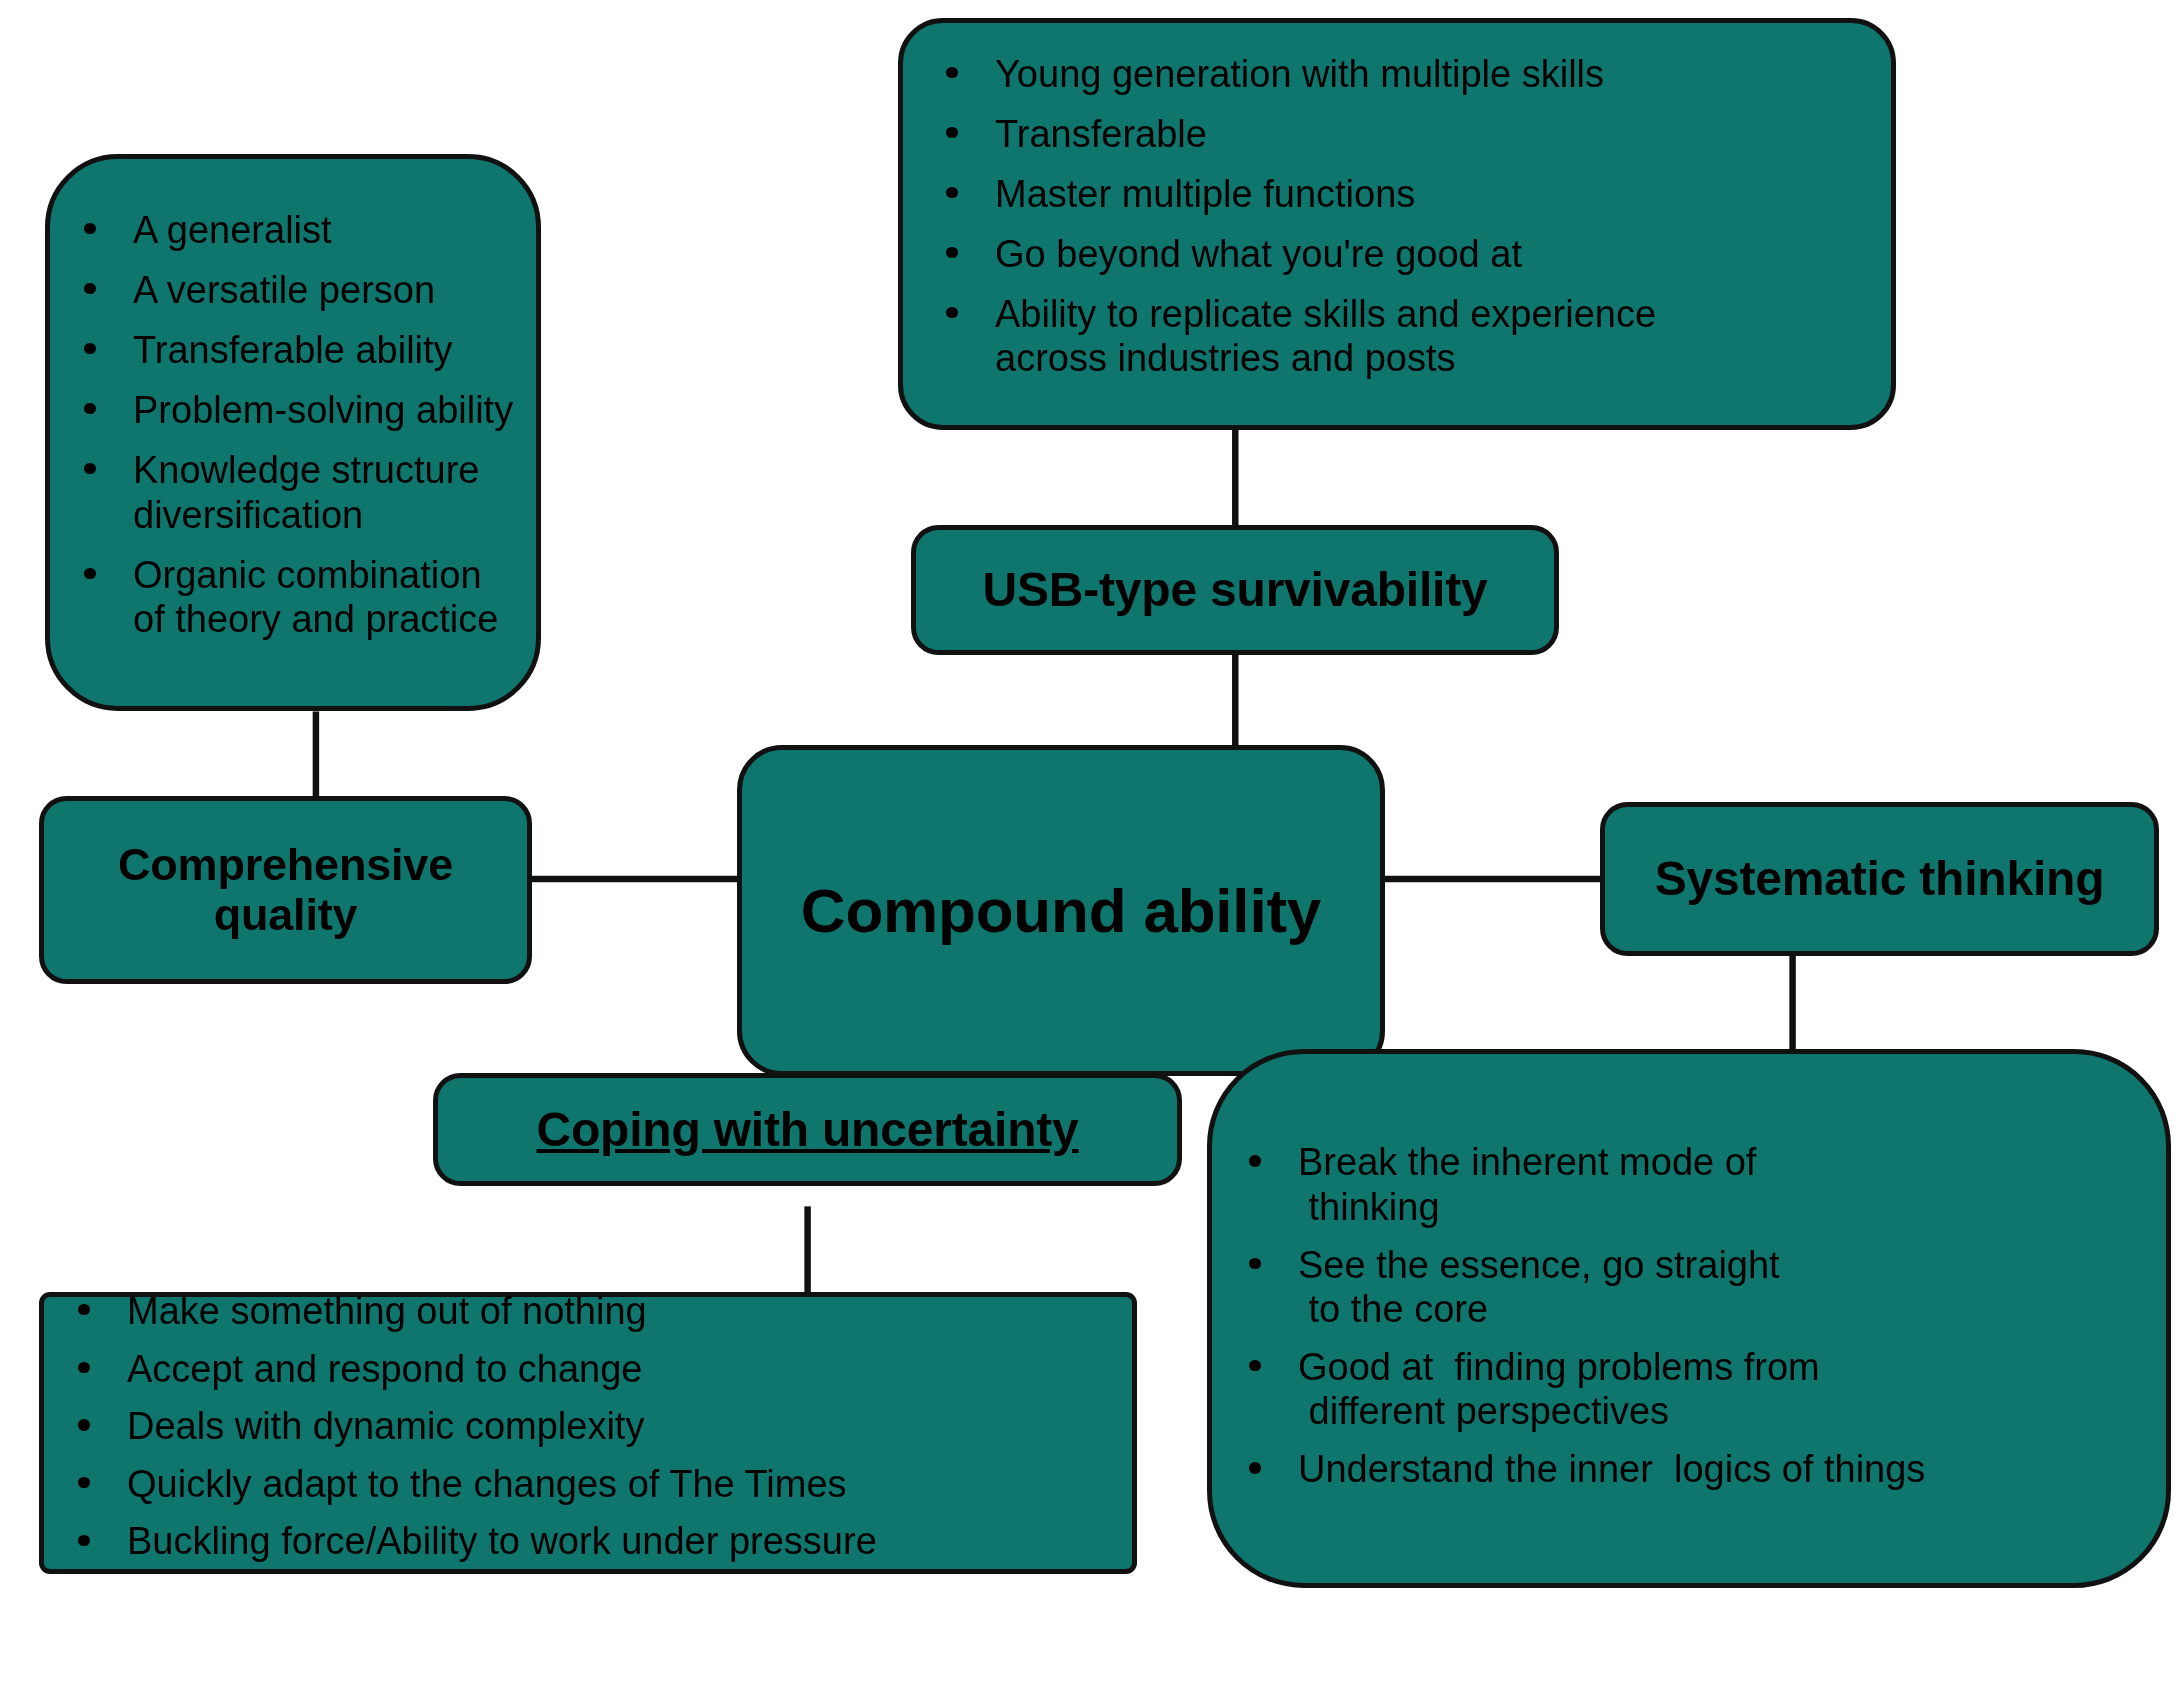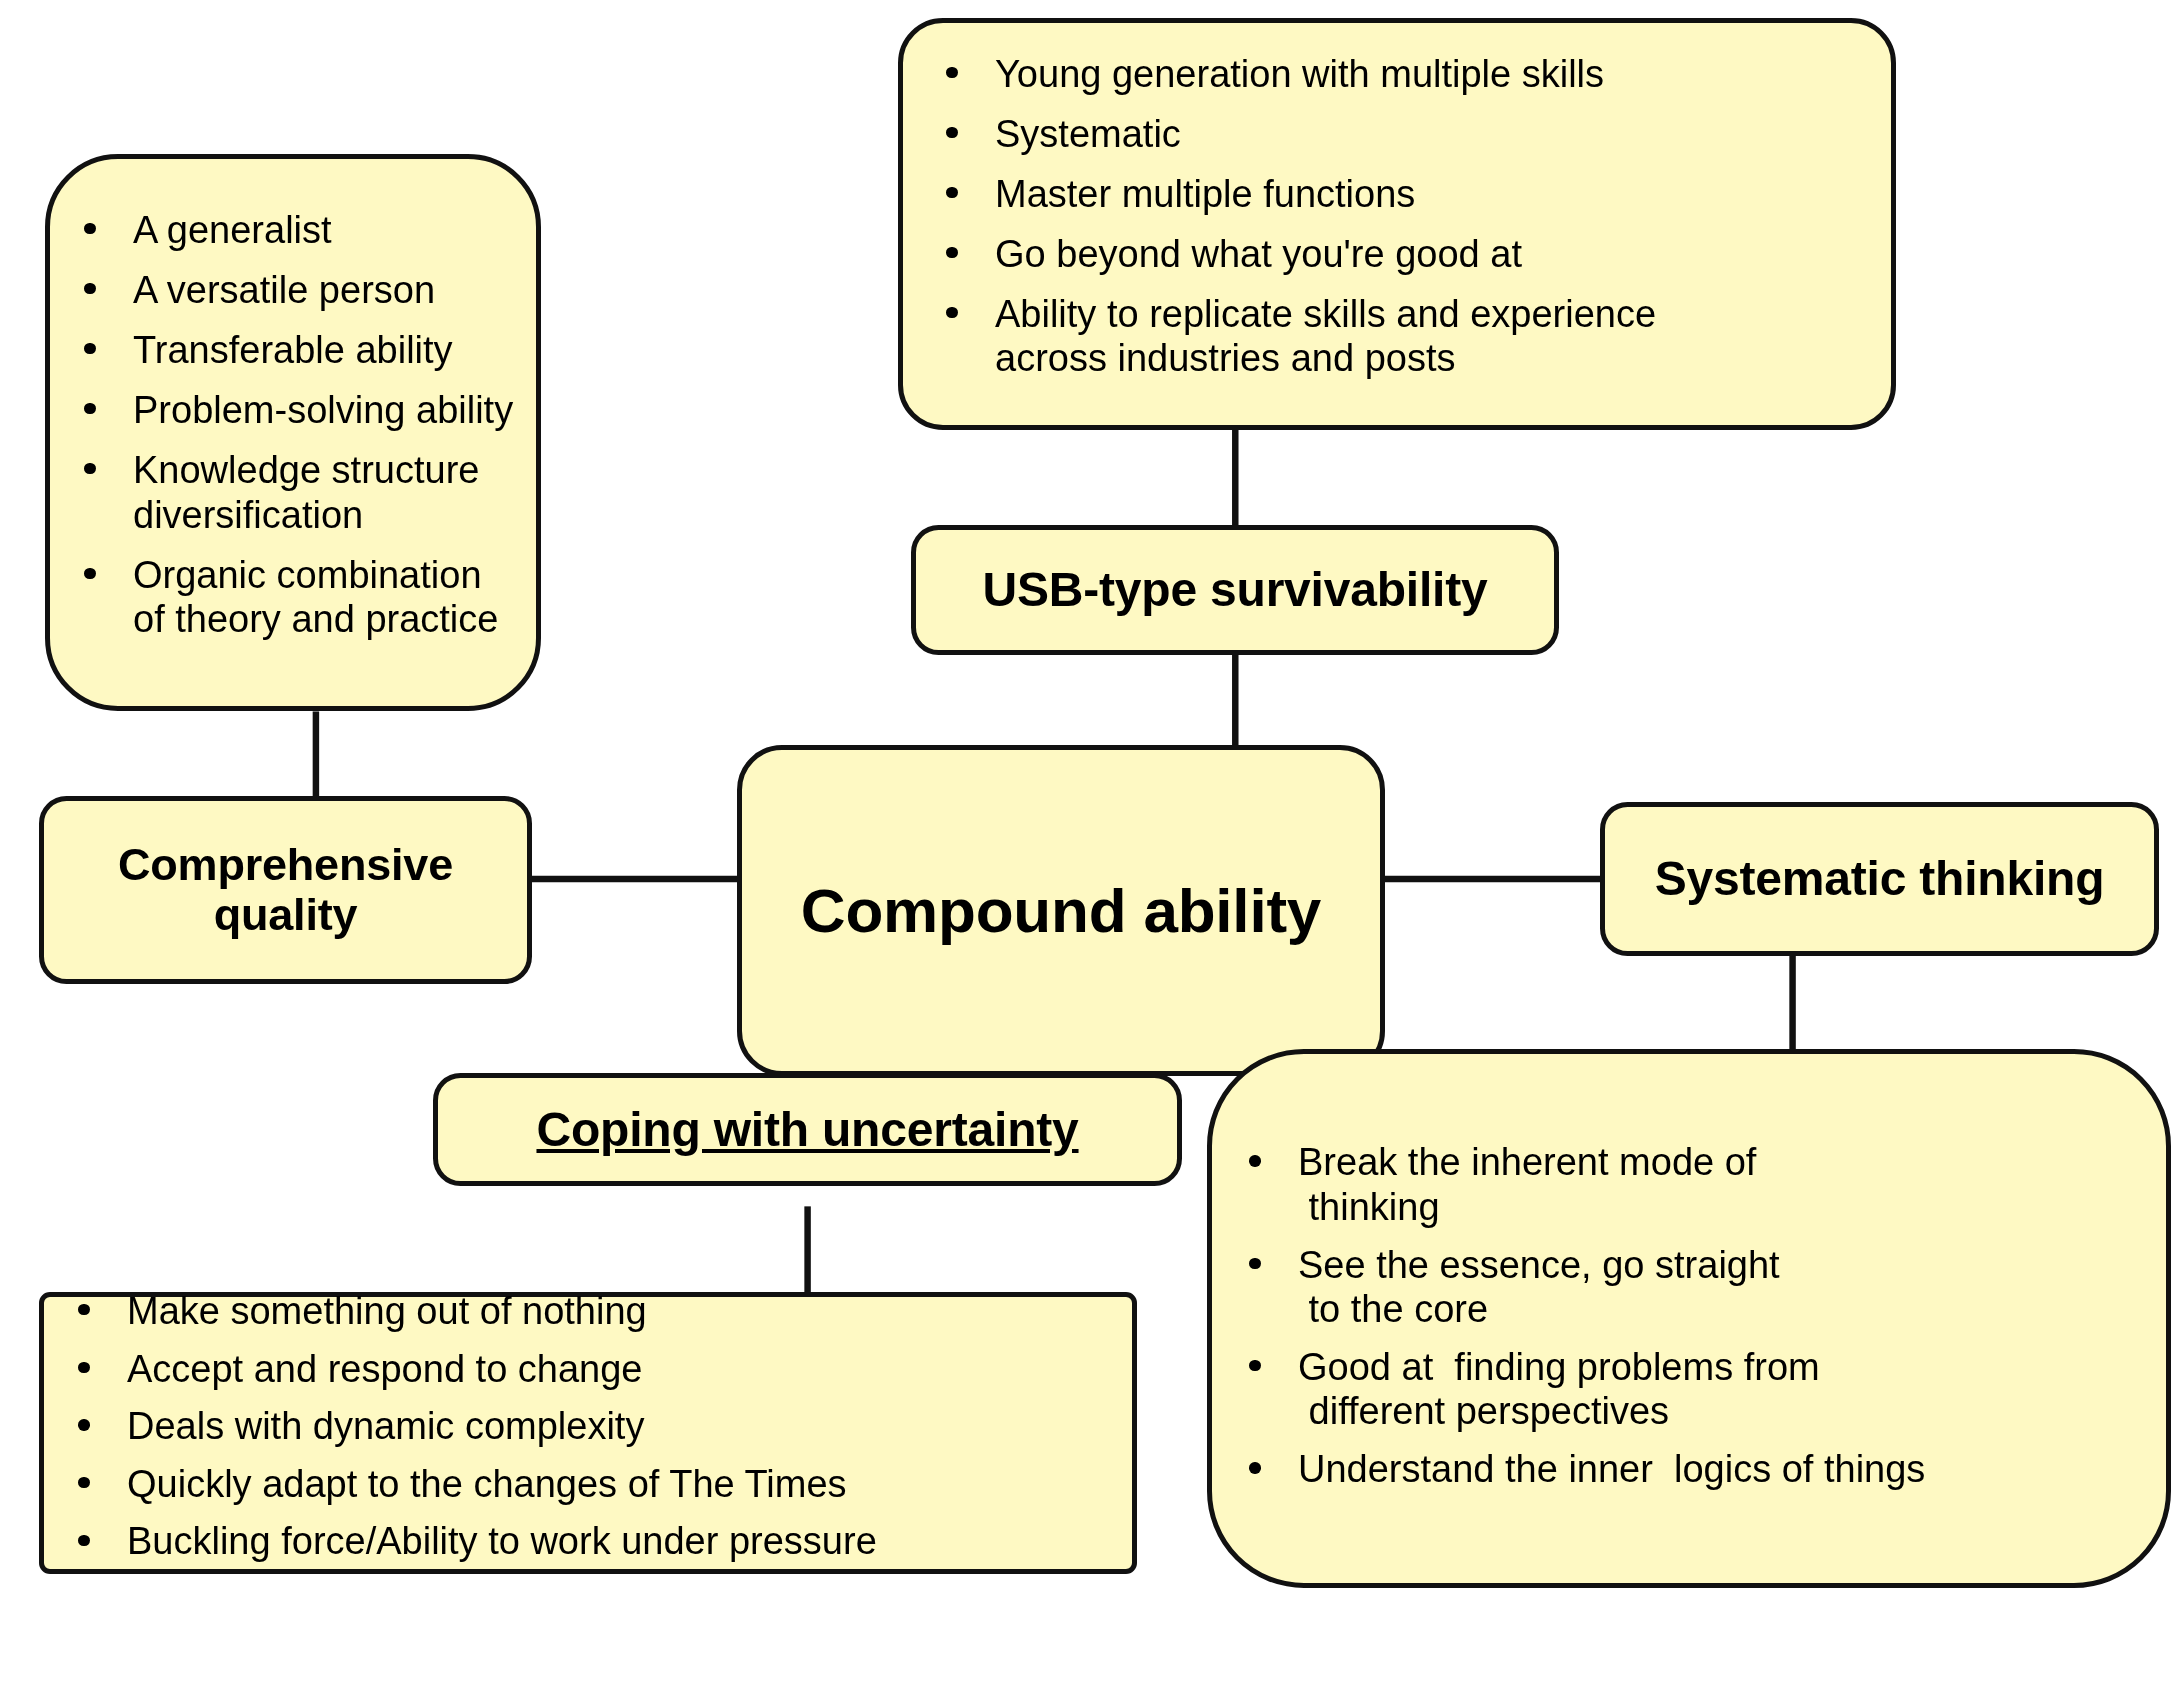--- a/index.html
+++ b/index.html
@@ -24,21 +24,21 @@
     left: 0; top: 0;
     width: 2183px;
     height: 1708px;
     z-index: 1;
   }
 
   
   .node {
     position: absolute;
     z-index: 2;
-    background: #fef9c3;
+    background: #0f766e;
     border: 5.7px solid #111111;
     box-sizing: border-box;
     display: flex;
     align-items: center;
     justify-content: center;
   }
   .node.bullets {
     align-items: center;
     justify-content: flex-start;
   }
@@ -141,21 +141,21 @@
       <li><span class="bullet"></span><span>Knowledge structure
 diversification</span></li>
       <li><span class="bullet"></span><span>Organic combination
 of theory and practice</span></li>
     </ul>
   </div>
 
   <div class="node bullets r-md" id="box-usb-list">
     <ul class="blist">
       <li><span class="bullet"></span><span>Young generation with multiple skills</span></li>
-      <li><span class="bullet"></span><span>Systematic</span></li>
+      <li><span class="bullet"></span><span>Transferable</span></li>
       <li><span class="bullet"></span><span>Master multiple functions</span></li>
       <li><span class="bullet"></span><span>Go beyond what you're good at</span></li>
       <li><span class="bullet"></span><span>Ability to replicate skills and experience
 across industries and posts</span></li>
     </ul>
   </div>
 
   <div class="node r-sm" id="box-usb-title">
     <span class="title title-lg">USB-type survivability</span>
   </div>

